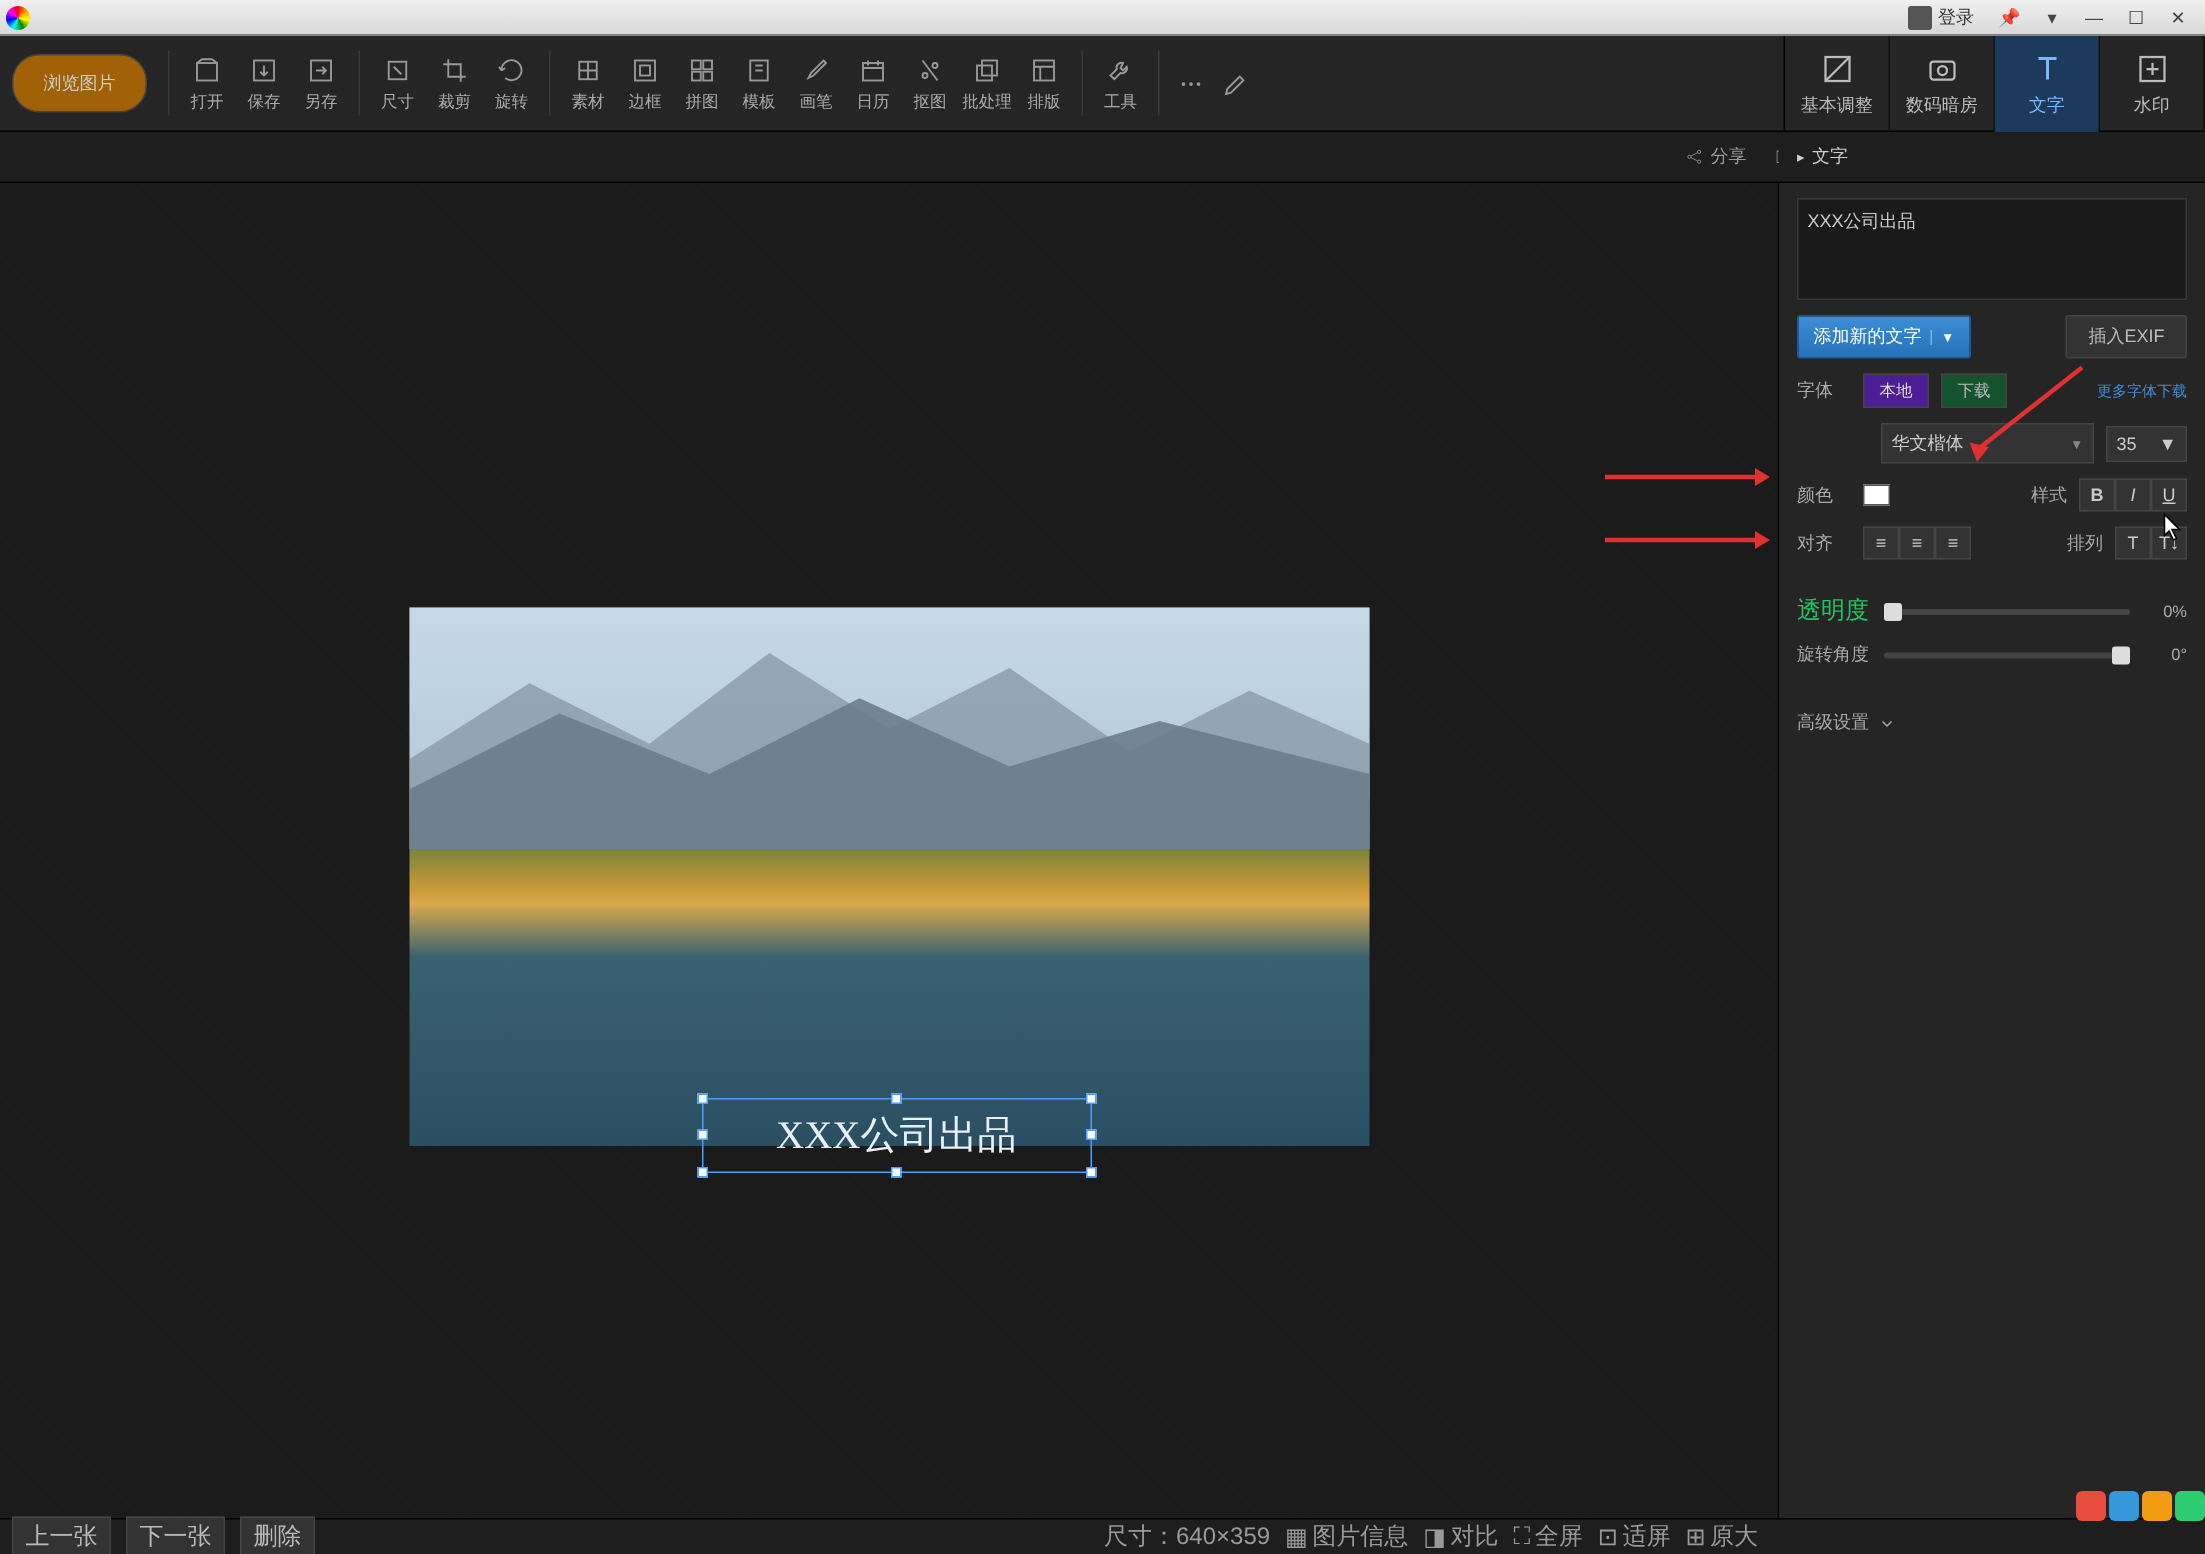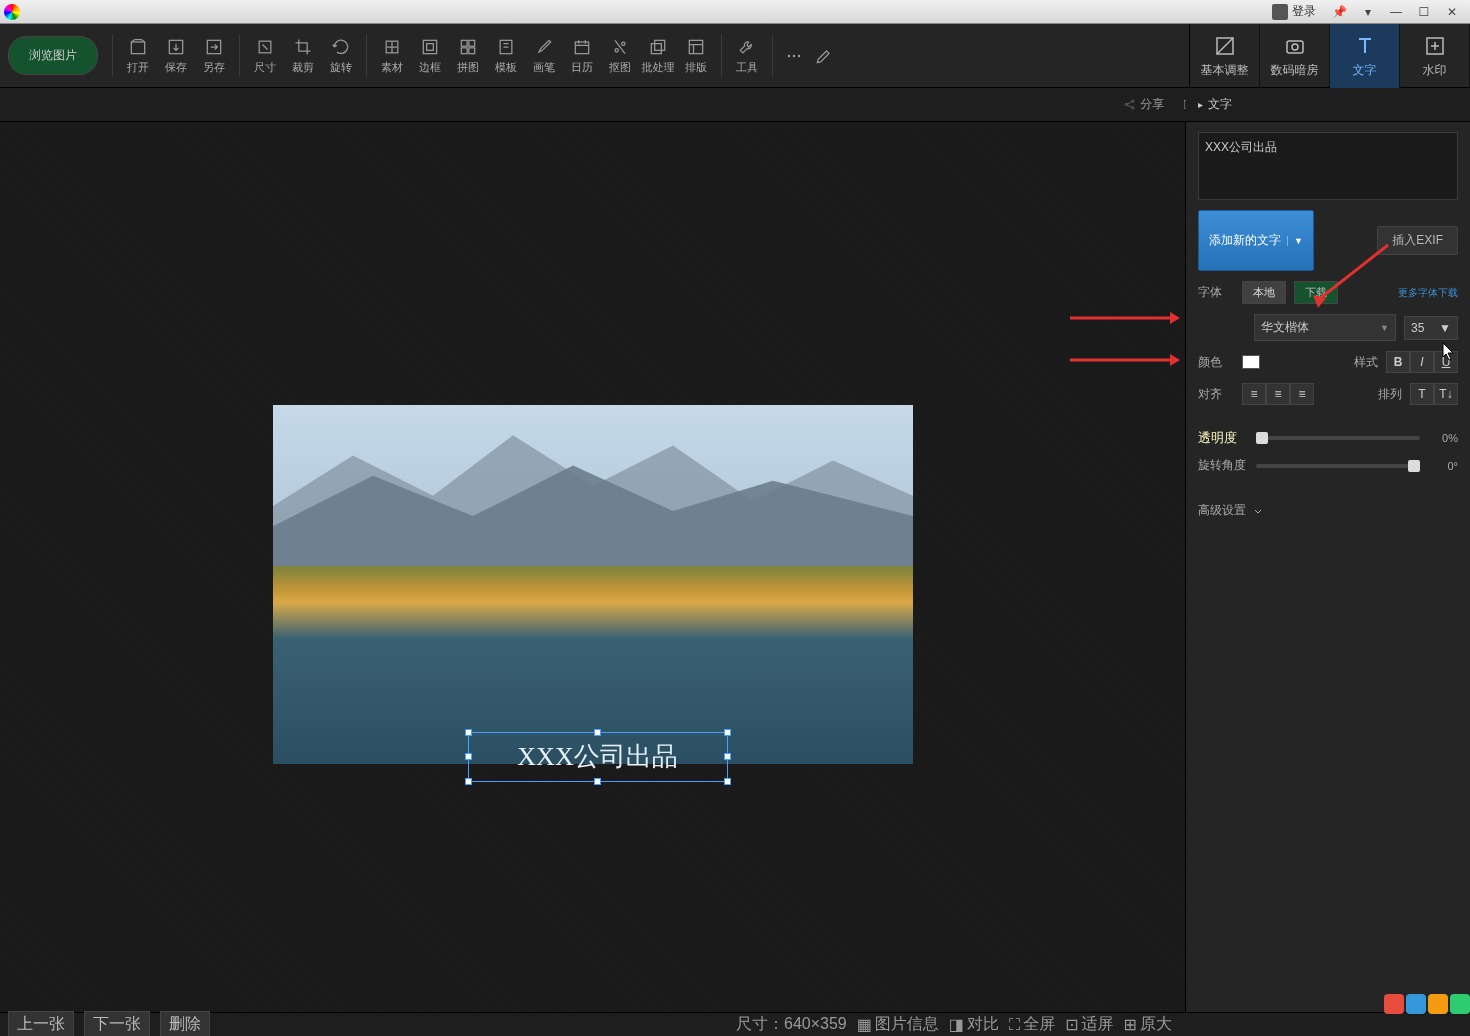--- a/index.html
+++ b/index.html
@@ -9,21 +9,21 @@
 .titlebar { height: 24px; background: linear-gradient(#f0f0f0,#d8d8d8); display: flex; align-items: center; padding: 0 4px; color: #333; border-bottom: 1px solid #888; }
 .titlebar .app-icon { width: 16px; height: 16px; border-radius: 50%; background: conic-gradient(red,orange,yellow,green,cyan,blue,magenta,red); margin-right: 6px; }
 .titlebar .title-text { font-size: 12px; font-weight: bold; }
 .titlebar .spacer { flex: 1; }
 .titlebar .win-btn { width: 28px; height: 20px; display: flex; align-items: center; justify-content: center; color: #444; font-size: 12px; cursor: pointer; }
 .login-area { display: flex; align-items: center; gap: 4px; margin-right: 10px; }
 .login-icon { width: 16px; height: 16px; background: #555; border-radius: 2px; }
 
 
 .toolbar { height: 64px; background: #252525; display: flex; align-items: stretch; border-bottom: 1px solid #000; }
-.browse-btn { width: 90px; display: flex; align-items: center; justify-content: center; border: 1px solid #444; margin: 12px 8px; border-radius: 18px; background: #14532d; font-size: 12px; color: #ccc; }
+.browse-btn { width: 90px; display: flex; align-items: center; justify-content: center; border: 1px solid #444; margin: 12px 8px; border-radius: 18px; background: #a16207; font-size: 12px; color: #ccc; }
 .tb-item { width: 38px; display: flex; flex-direction: column; align-items: center; justify-content: center; gap: 3px; color: #aaa; font-size: 11px; cursor: pointer; }
 .tb-item svg { width: 20px; height: 20px; }
 .tb-sep { width: 1px; background: #3a3a3a; margin: 10px 6px; }
 .tb-flex { flex: 1; }
 
 
 .mode-tabs { display: flex; height: 64px; border-left: 1px solid #000; }
 .mode-tab { width: 70px; display: flex; flex-direction: column; align-items: center; justify-content: center; gap: 4px; color: #bbb; font-size: 12px; border-right: 1px solid #111; cursor: pointer; }
 .mode-tab.active { background: #1b3a5c; color: #7ab8ff; }
 .mode-tab svg { width: 24px; height: 24px; }
@@ -45,26 +45,26 @@
 .text-overlay .h-lc{left:-4px;top:50%;margin-top:-4px}.text-overlay .h-rc{right:-4px;top:50%;margin-top:-4px}
 .overlay-text { color: #e8f0f8; font-size: 26px; font-family: "STKaiti","KaiTi",serif; }
 
 
 .sidepanel { width: 285px; background: #252525; border-left: 1px solid #000; display: flex; flex-direction: column; }
 .sp-header { height: 34px; background: #1e1e1e; display: flex; align-items: center; padding: 0 12px; font-size: 12px; color: #ccc; border-bottom: 1px solid #000; margin-top: -34px; }
 .sp-header::before { content: "▸"; margin-right: 5px; font-size: 10px; }
 .sp-body { padding: 10px 12px; display: flex; flex-direction: column; gap: 10px; }
 .text-input { width: 100%; height: 68px; background: #1a1a1a; border: 1px solid #3a3a3a; color: #ccc; padding: 6px; font-size: 12px; resize: none; }
 .row { display: flex; align-items: center; gap: 8px; }
-.btn-blue { background: linear-gradient(#3d8ed6,#2671b8); border: 1px solid #1a5a99; color: #fff; padding: 21px 10px; font-size: 12px; border-radius: 2px; display: flex; align-items: center; gap: 6px; cursor: pointer; }
+.btn-blue { background: linear-gradient(#3d8ed6,#2671b8); border: 1px solid #1a5a99; color: #fff; padding: 5px 10px; font-size: 12px; border-radius: 2px; display: flex; align-items: center; gap: 6px; cursor: pointer; }
 .btn-blue .caret { border-left: 1px solid rgba(255,255,255,0.4); padding-left: 6px; font-size: 9px; }
 .btn-grey { background: #333; border: 1px solid #444; color: #bbb; padding: 5px 14px; font-size: 12px; border-radius: 2px; cursor: pointer; }
 .label { color: #aaa; font-size: 12px; width: 36px; }
 .tab-btn { background: #14532d; border: 1px solid #444; padding: 3px 10px; font-size: 11px; color: #bbb; cursor: pointer; }
-.tab-btn.active { background: #404040; color: #ddd; }
+.tab-btn.active { background: #4c1d95; color: #ddd; }
 .link { color: #3d8ed6; font-size: 10px; margin-left: auto; cursor: pointer; }
 .select { flex: 1; background: #333; border: 1px solid #444; color: #ccc; padding: 4px 6px; font-size: 12px; display: flex; justify-content: space-between; align-items: center; }
 .select .caret { font-size: 9px; color: #888; }
 .size-sel { width: 54px; background: #333; border: 1px solid #444; color: #ccc; padding: 4px 6px; font-size: 12px; display: flex; justify-content: space-between; align-items: center; }
 .swatch { width: 18px; height: 14px; background: #fff; border: 1px solid #555; }
 .style-btns { display: flex; gap: 0; }
 .style-btn { width: 24px; height: 22px; background: #333; border: 1px solid #444; display: flex; align-items: center; justify-content: center; font-size: 12px; color: #ccc; cursor: pointer; }
 .slider-row { display: flex; align-items: center; gap: 8px; }
 .slider-track { flex: 1; height: 4px; background: #444; position: relative; border-radius: 2px; }
 .slider-thumb { position: absolute; width: 12px; height: 12px; background: #ddd; border-radius: 2px; top: -4px; }
@@ -381,21 +381,21 @@
           <div class="style-btn">≡</div>
         </div>
         <div style="flex:1"></div>
         <span class="label" style="width:auto">排列</span>
         <div class="style-btns">
           <div class="style-btn">T</div>
           <div class="style-btn">T↓</div>
         </div>
       </div>
       <div class="slider-row" style="margin-top:14px">
-        <span style="width:50px;color:#fef9c3;font-size:13px">透明度</span>
+        <span style="width:50px;color:#22c55e;font-size:16px">透明度</span>
         <div class="slider-track">
             <div class="slider-thumb" style="left:0"></div>
           </div>
         <span class="val">0%</span>
       </div>
       <div class="slider-row">
         <span style="width:50px;color:#aaa;font-size:12px">旋转角度</span>
         <div class="slider-track">
             <div class="slider-thumb" style="left:calc(100% - 12px)"></div>
           </div>

